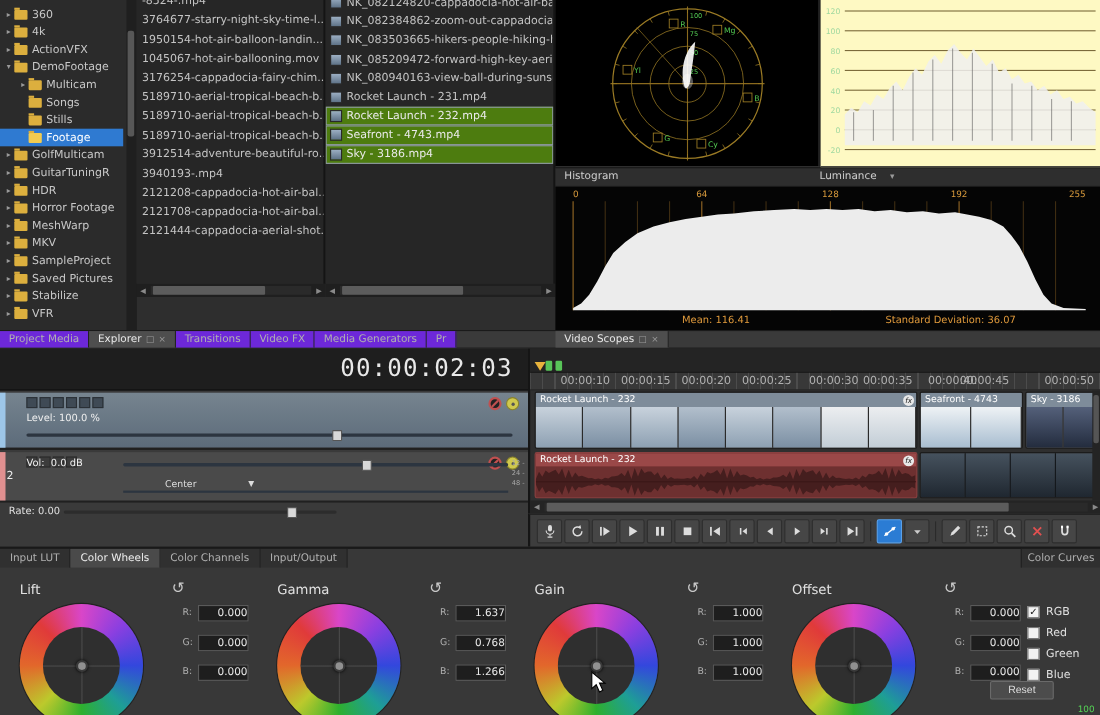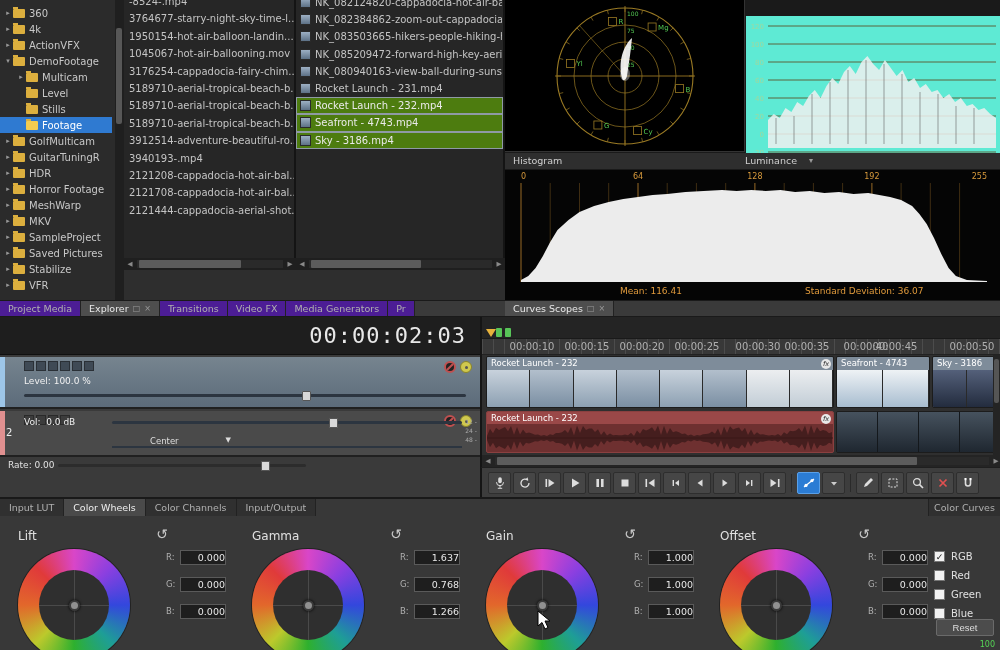--- a/index.html
+++ b/index.html
@@ -33,30 +33,30 @@
 .hs1{left:124px;top:258px;width:172px}
 .hs2{left:296px;top:258px;width:209px}
 .hscroll .arrow{width:12px;text-align:center;font-size:6.5px;color:#8a8a8a;flex:none;cursor:default}
 .hscroll .trk{flex:1;height:8px;background:#2a2a2a;position:relative;margin:0 1px}
 .hscroll .thumb{position:absolute;top:0;height:8px;background:#5c5c5c;border-radius:1px}
 .status-bar{left:124px;top:270px;width:381px;height:30px;background:#2d2d2d;border-right:2px solid #141414;font-size:10px;color:#b8b8b8;padding:5px 8px}
 
 
 .scopes{left:505px;top:0;width:495px;height:300px;background:#1a1a1a}
 .vectorscope{position:absolute;left:0;top:0;width:240px;height:152px;background:#000;border-right:1px solid #333;border-bottom:1px solid #333}
-.waveform{position:absolute;left:241px;top:16px;width:254px;height:152px;background:#5eead4;border-bottom:1px solid #333}
+.waveform{position:absolute;left:241px;top:0;width:254px;height:152px;background:#fef9c3;border-bottom:1px solid #333}
 .scope-toolbar{position:absolute;left:0;top:153px;width:495px;height:16px;background:#2e2e2e;font-size:9.5px;color:#cfcfcf}
 .scope-toolbar .title{position:absolute;left:8px;top:2px}
 .scope-toolbar .lum{position:absolute;left:240px;top:2px;display:flex;gap:12px;align-items:center;cursor:default}
 .scope-toolbar .caret{font-size:8px;color:#9a9a9a}
 .histogram{position:absolute;left:0;top:170px;width:495px;height:130px;background:#050505}
 
 
 .dock-tabs{left:0;top:300px;width:1000px;height:17px;background:#3a3a3a;border-top:1px solid #1a1a1a;border-bottom:1px solid #1a1a1a}
-.dtab{position:relative;display:inline-flex;align-items:center;gap:4px;height:15px;padding:0 8px;font-size:9.5px;color:#b0b0b0;background:#4c1d95;border-right:1px solid #222;cursor:default;vertical-align:top}
+.dtab{position:relative;display:inline-flex;align-items:center;gap:4px;height:15px;padding:0 8px;font-size:9.5px;color:#b0b0b0;background:#6d28d9;border-right:1px solid #222;cursor:default;vertical-align:top}
 .dtab.active{background:#4e4e4e;color:#e8e8e8}
 .dtab .ticon{font-size:8px;color:#9a9a9a}
 .dtab.right-dock{position:absolute;left:505px;top:0}
 
 
 .tracks-left{left:0;top:317px;width:480px;height:180px;background:#3a3a3a}
 .tracks-left>*{position:absolute}
 .timecode-row{left:0;top:0;width:480px;height:38px;background:#1e1e1e;border-bottom:1px solid #101010}
 .timecode{position:absolute;right:14px;top:6px;font-family:"DejaVu Sans Mono","Liberation Mono",monospace;font-size:22px;color:#e8e8e8;letter-spacing:1px}
 .track{left:0;width:480px}
@@ -142,21 +142,21 @@
 background:linear-gradient(#4a4a4a,#4a4a4a) center/100% 1px no-repeat,
 linear-gradient(#4a4a4a,#4a4a4a) center/1px 100% no-repeat #2f2f2f}
 .wheel-knob{position:absolute;left:50%;top:50%;width:11px;height:11px;margin:-5.5px 0 0 -5.5px;border-radius:50%;background:#909090;border:2px solid #3a3a3a;box-shadow:0 0 3px #000;z-index:2}
 .wg-fields{position:absolute;left:158px;top:26px}
 .wg-frow{display:flex;align-items:center;height:16px;margin-bottom:11px}
 .wg-frow .fl{width:14px;font-size:8.5px;color:#b0b0b0}
 .wg-frow .fv{width:46px;height:15px;background:#1e1e1e;border:1px solid #5a5a5a;font-size:9.5px;color:#e8e8e8;text-align:right;line-height:13px}
 .channels{left:934px;top:48px}
 .chrow{display:flex;align-items:center;gap:6px;height:19px;font-size:10px;color:#e0e0e0;cursor:default}
 .chk{width:11px;height:11px;background:#f2f2f2;border:1px solid #777;font-size:9px;line-height:10px;text-align:center;color:#111;flex:none}
-.reset-btn{left:936px;top:120px;width:58px;height:17px;background:#4c4c4c;border:1px solid #6a6a6a;color:#ddd;font-size:9.5px;border-radius:2px;cursor:default}
+.reset-btn{left:900px;top:120px;width:58px;height:17px;background:#4c4c4c;border:1px solid #6a6a6a;color:#ddd;font-size:9.5px;border-radius:2px;cursor:default}
 .corner{right:5px;bottom:1px;font-size:8px;color:#55d455}
 
 
 .cursor{position:absolute;left:537px;top:610px;z-index:99}
 </style>
 </head>
 <body>
 
 <div class="page">
 
@@ -182,21 +182,21 @@
         <span class="tlabel">DemoFootage</span>
       </div>
       <div class="tree-item" style="padding-left: 16px;">
         <span class="exp">▸</span>
         <span class="folder"></span>
         <span class="tlabel">Multicam</span>
       </div>
       <div class="tree-item" style="padding-left: 16px;">
         <span class="exp"></span>
         <span class="folder"></span>
-        <span class="tlabel">Level</span>
+        <span class="tlabel">Songs</span>
       </div>
       <div class="tree-item" style="padding-left: 16px;">
         <span class="exp"></span>
         <span class="folder"></span>
         <span class="tlabel">Stills</span>
       </div>
       <div class="tree-item sel" style="padding-left: 16px;">
         <span class="exp"></span>
         <span class="folder"></span>
         <span class="tlabel">Footage</span>
@@ -452,21 +452,21 @@
         <span class="ticon">×</span>
       </div><div class="dtab">
         <span>Transitions</span>
       </div><div class="dtab">
         <span>Video FX</span>
       </div><div class="dtab">
         <span>Media Generators</span>
       </div><div class="dtab">
         <span>Pr</span>
       </div><div class="dtab active right-dock">
-        <span>Curves Scopes</span>
+        <span>Video Scopes</span>
         <span class="ticon">□</span>
         <span class="ticon">×</span>
       </div></div>
 
   <div class="tracks-left">
     <div class="timecode-row">
       <span class="timecode">00:00:02:03</span>
     </div>
     <div class="track track1">
       <div class="t-strip"></div>

